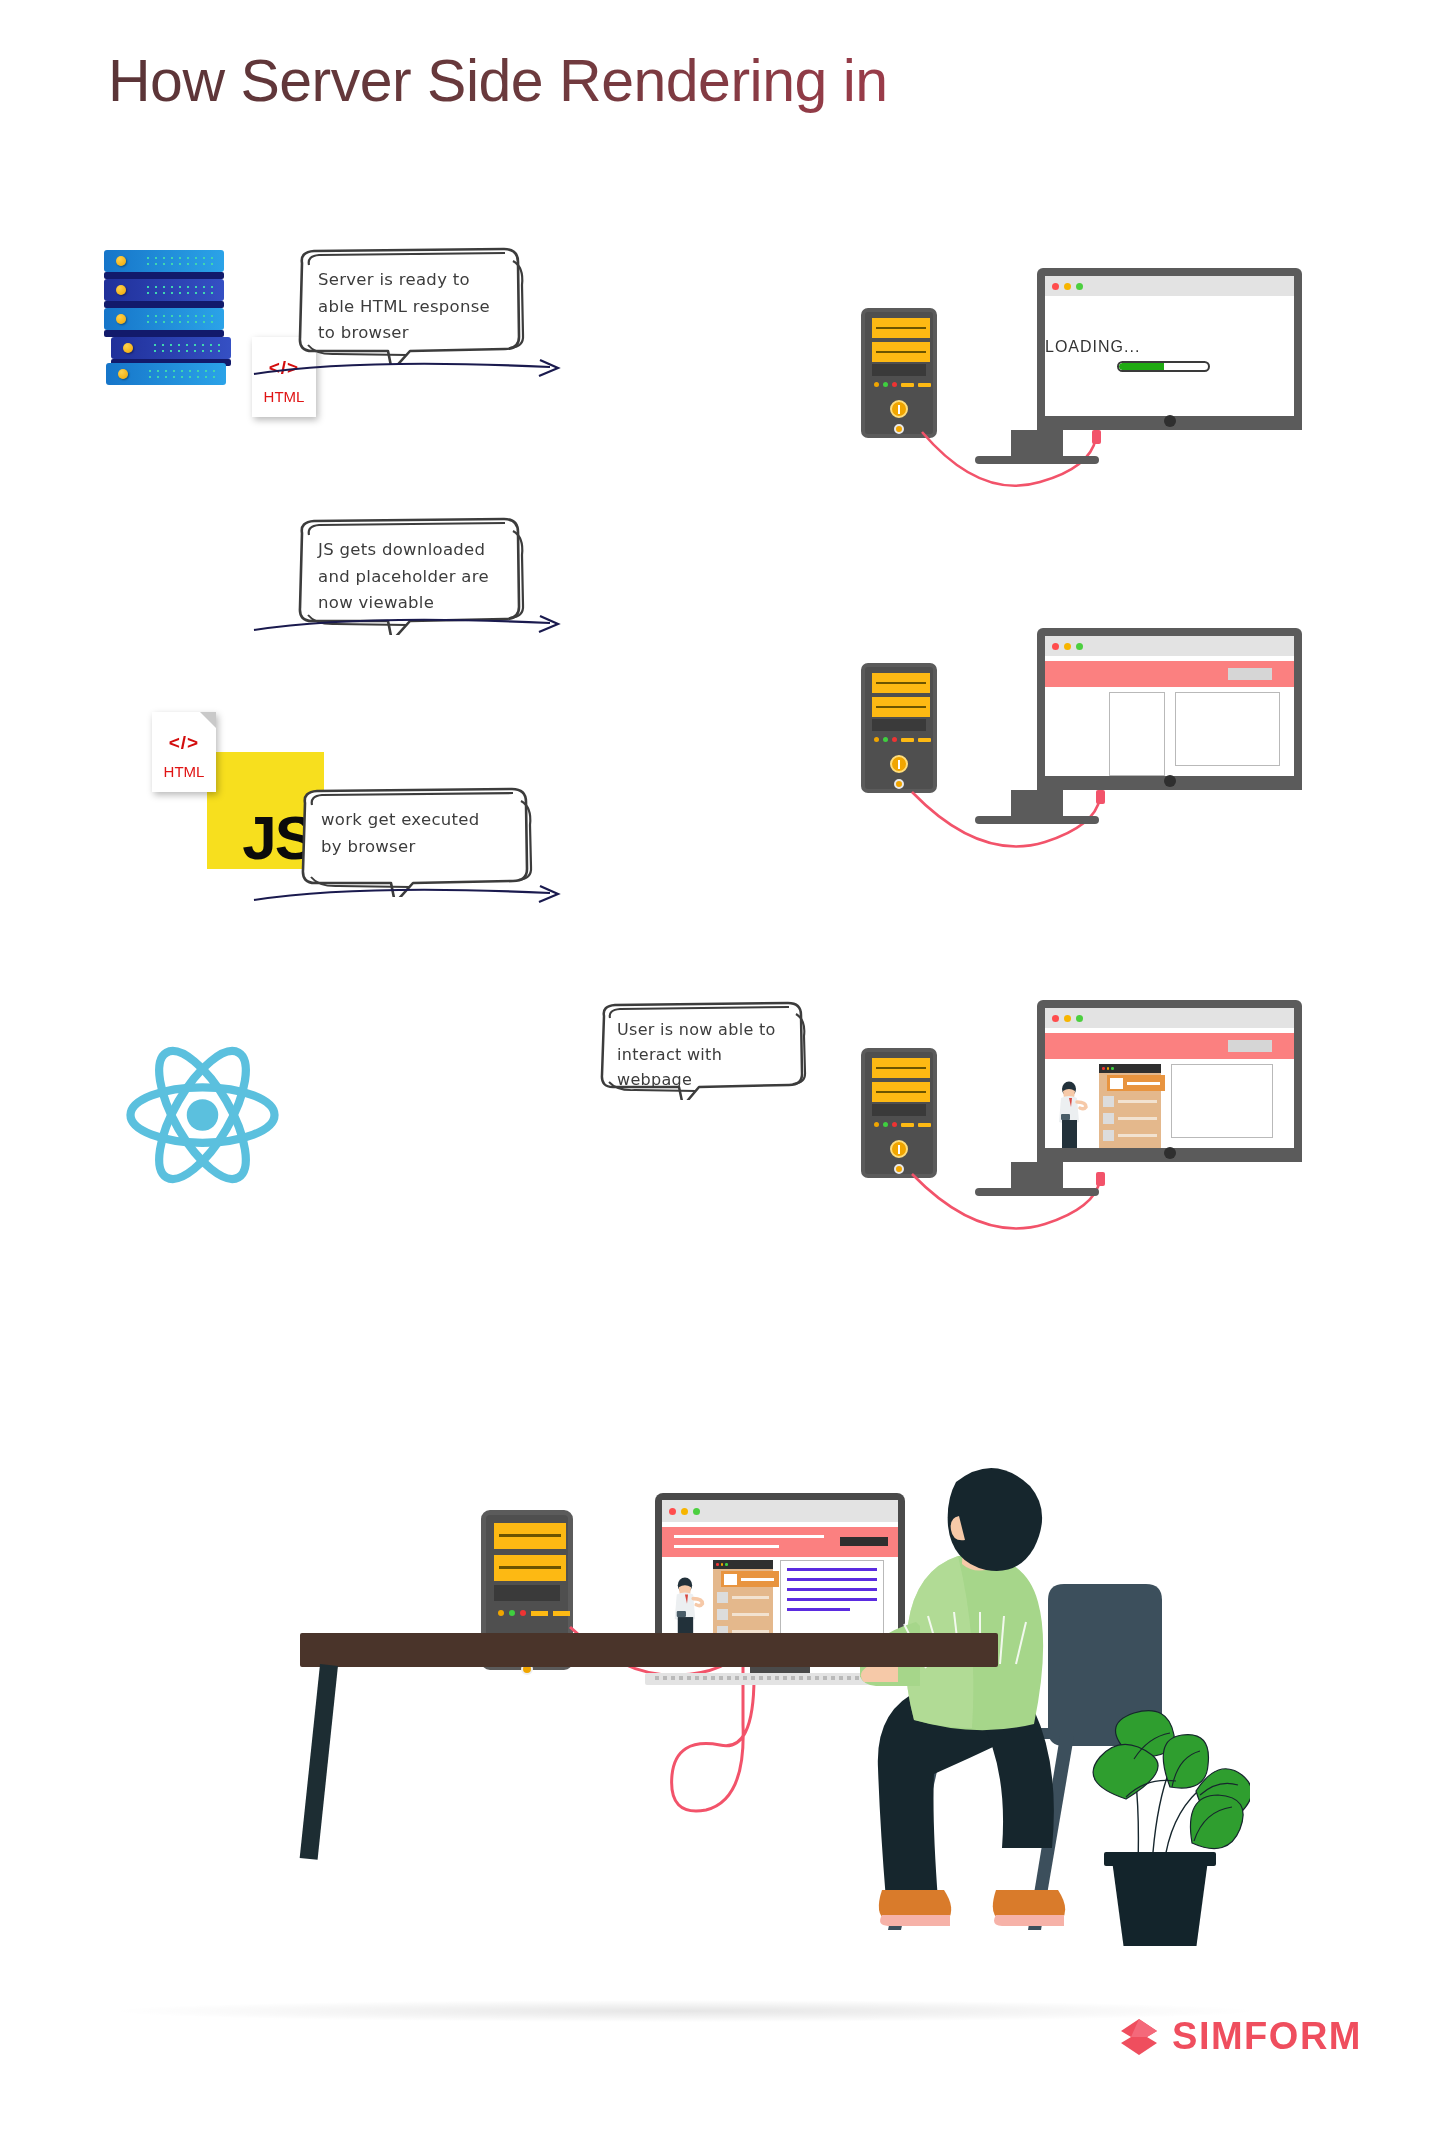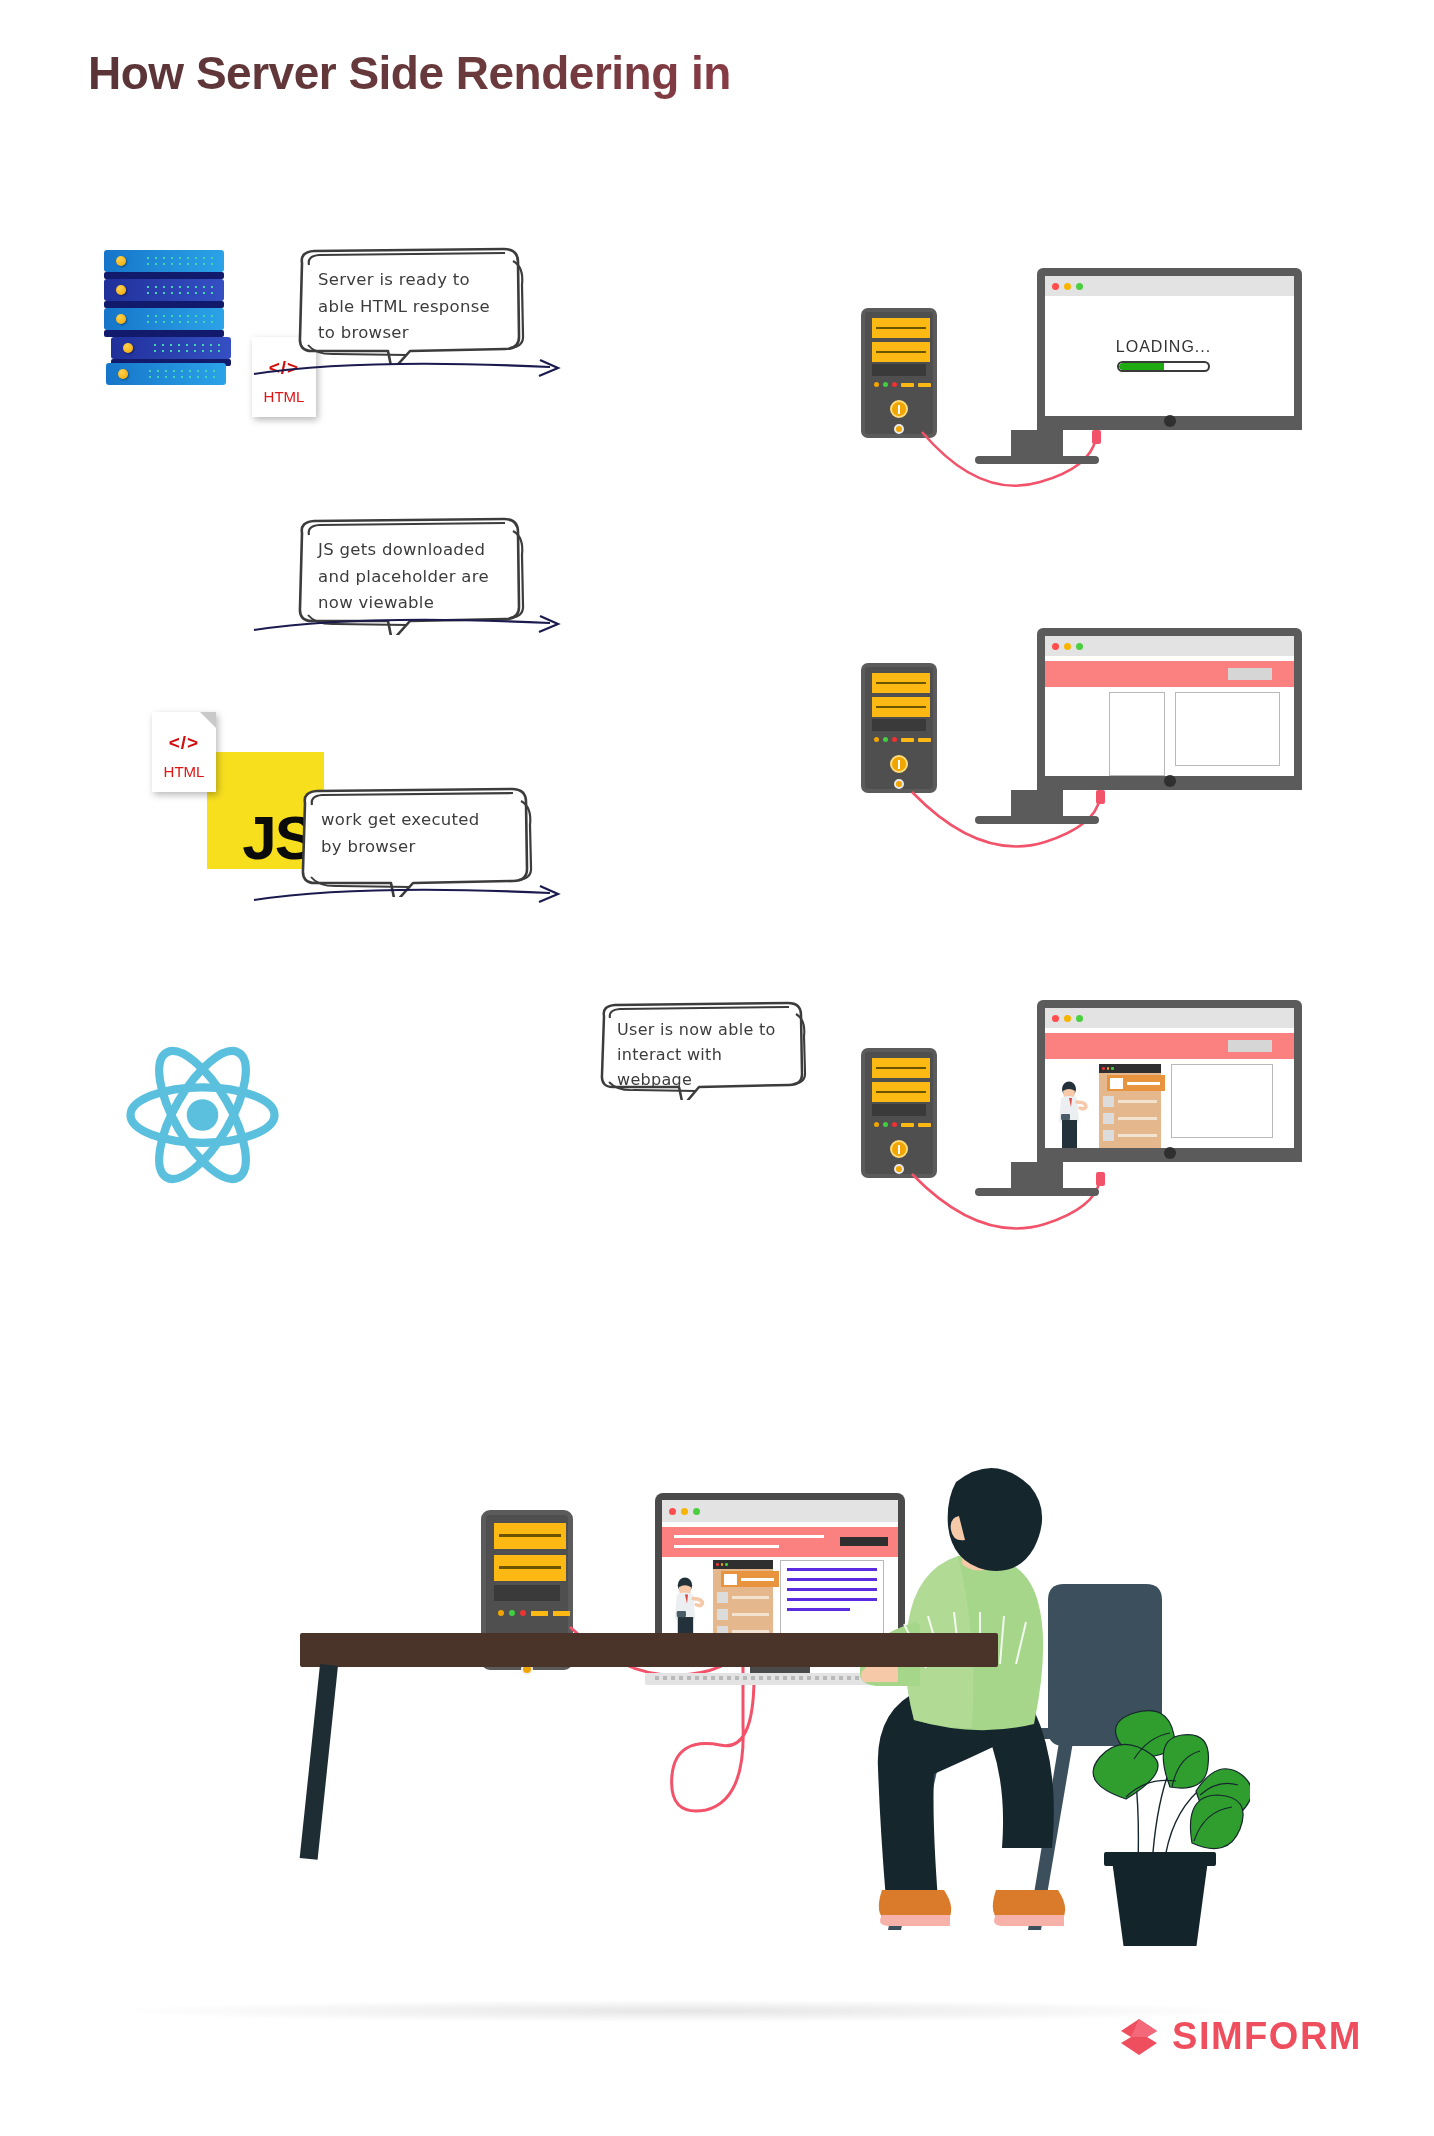--- a/index.html
+++ b/index.html
@@ -5,22 +5,22 @@
 <style>
   * { margin:0; padding:0; box-sizing:border-box; }
   html,body { background:#ffffff; }
   body {
     width:1434px; height:2136px; position:relative; overflow:hidden;
     font-family:"Liberation Sans", sans-serif; color:#333;
   }
 
   
   .title {
-    position:absolute; left:88px; top:44px; width:1200px;
-    font-size:46px; line-height:1.27; font-weight:bold;
+    position:absolute; left:108px; top:44px; width:1200px;
+    font-size:59px; line-height:1.27; font-weight:normal;
     letter-spacing:-0.5px;
     background:linear-gradient(100deg,#5a3437 0%,#6b3a3d 35%,#a53c4c 72%,#c9465a 100%);
     -webkit-background-clip:text; background-clip:text;
     -webkit-text-fill-color:transparent; color:#7b3b42;
   }
   .title .line { display:block; }
 
   
   .rack { position:absolute; left:104px; top:250px; width:150px; height:125px; }
   .rack .unit {
@@ -97,21 +97,21 @@
   .mon-dot { position:absolute; left:50%; margin-left:-6px; bottom:3px; width:12px; height:12px;
     border-radius:50%; background:#2f2f2f; }
   .mon-neck { position:absolute; left:50%; margin-left:-26px; width:52px; height:26px; background:#5b5b5b; }
   .mon-base { position:absolute; left:50%; margin-left:-62px; width:124px; height:8px;
     background:#5b5b5b; border-radius:4px; }
 
   .bar-titlebar { height:20px; background:#e3e3e3; display:flex; align-items:center; padding-left:7px; gap:5px; }
   .bar-titlebar i { width:7px; height:7px; border-radius:50%; display:block; }
   .dot-r { background:#ff4d4d; } .dot-y { background:#f7b500; } .dot-g { background:#4ccf3f; }
 
-  .loading-wrap { position:absolute; left:0; right:12px; top:44%; text-align:center; }
+  .loading-wrap { position:absolute; left:0; right:12px; top:44%; }
   .loading-wrap .ltext { font-size:16px; color:#333; letter-spacing:1px; font-family:"Liberation Sans", sans-serif; }
   .progress { margin:5px auto 0; width:93px; height:11px; border:2px solid #3a3a3a;
     border-radius:6px; background:#fff; overflow:hidden; }
   .progress .fill { height:100%; background:#1faa12; border-radius:5px 0 0 5px; }
 
   .wf-header { height:26px; background:#fb8080; position:relative; margin-top:5px; }
   .wf-header .btn { position:absolute; right:22px; top:7px; width:44px; height:12px; background:#d6d6d6; }
   .wf-header .ln { position:absolute; left:12px; height:3px; background:#fff; }
   .wf-body { position:absolute; left:0; right:0; top:56px; bottom:0; display:flex; gap:10px; padding:0 8px; }
   .wf-box { border:1px solid #b9b9b9; background:#fff; }

